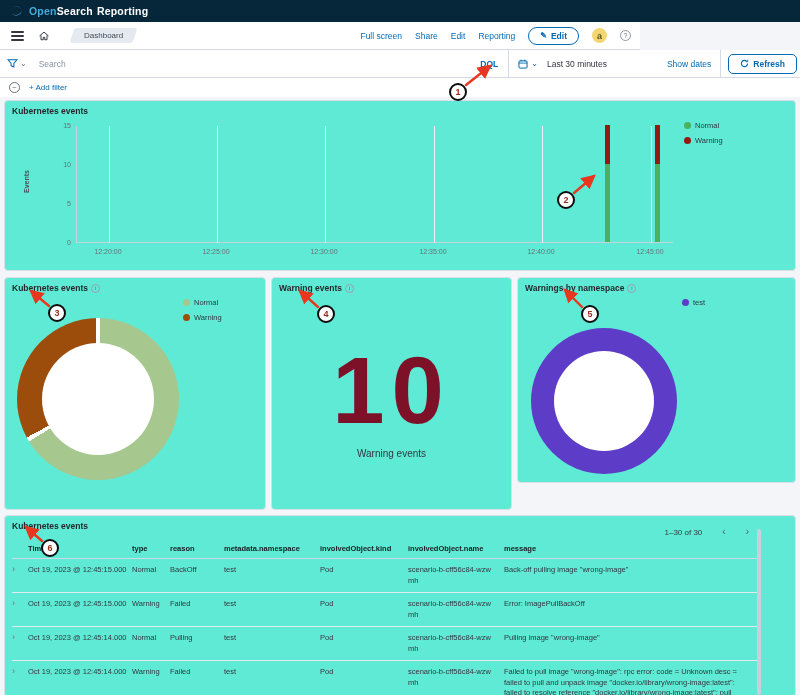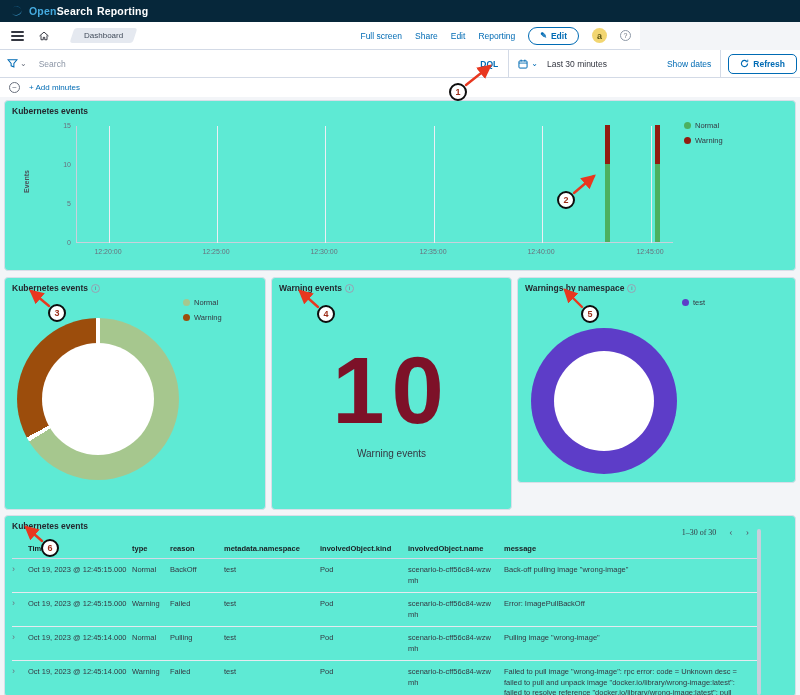--- a/index.html
+++ b/index.html
@@ -89,22 +89,22 @@
   .donut::after { content:""; position:absolute; background:#fff; border-radius:50%; }
   .donutA { left:12px; top:40px; width:162px; height:162px; } .donutA::after { inset:25px; }
   .donutC { left:13px; top:50px; width:146px; height:146px; } .donutC::after { inset:23px; }
   .metric-value { position:absolute; left:0; top:66px; width:100%; text-align:center;
                   font-size:94px; font-weight:700; line-height:1; letter-spacing:7px; }
   .metric-label { position:absolute; left:0; top:170px; width:100%; text-align:center;
                   font-size:10px; color:#343741; }
 
   
   .p-table { left:4px; top:515px; width:792px; height:182px; overflow:hidden; }
-  .pagination { position:absolute; right:46px; top:11px; display:flex; align-items:center; gap:13px;
-                font-size:8px; color:#343741;font-family:Liberation Serif, serif; }
+  .pagination { position:absolute; right:46px; top:11px; display:flex; align-items:center; gap:20px;
+                font-size:8px; color:#343741; }
   .pg-chev { font-size:10px; color:#556070; cursor:pointer; line-height:1; }
   .events-table { position:absolute; left:7px; top:24px; width:745px; border-collapse:collapse; table-layout:fixed; }
   .events-table th { text-align:left; font-size:7.5px; font-weight:700; color:#1a1c21;
                      padding:4px 6px 5px 0; border-bottom:1px solid #d3dae6; cursor:pointer; white-space:nowrap; }
   .events-table td { font-size:7.5px; color:#343741; padding:6px 8px 6px 0; vertical-align:top;
                      border-bottom:1px solid #e6eaf0; line-height:1.4; }
   .td-time { white-space:nowrap; }
   .td-name { word-break:break-all; }
   .expander { color:#69707d; font-size:9px; cursor:pointer; line-height:1; }
   .sort-arrow { color:#006BB4; font-size:7px; }
@@ -187,21 +187,21 @@
           <path d="M13.5 8a5.5 5.5 0 1 1-1.6-3.9"></path>
           <path d="M13.8 1.2v3.6h-3.6" stroke-width="1.6"></path>
         </svg>
     </span>
     <span>Refresh</span>
   </button>
 </div>
 
 <div class="filterrow">
   <div class="filter-circle">−</div>
-  <span class="add-filter">+ Add minutes</span>
+  <span class="add-filter">+ Add filter</span>
 </div>
 
 <div class="panel p-hist">
   <div class="panel-title">
       <span>Kubernetes events</span>
     </div>
   <span class="ylabel">Events</span>
   <span class="ytick" style="top:21px;">15</span>
   <span class="ytick" style="top:60px;">10</span>
   <span class="ytick" style="top:99px;">5</span>

